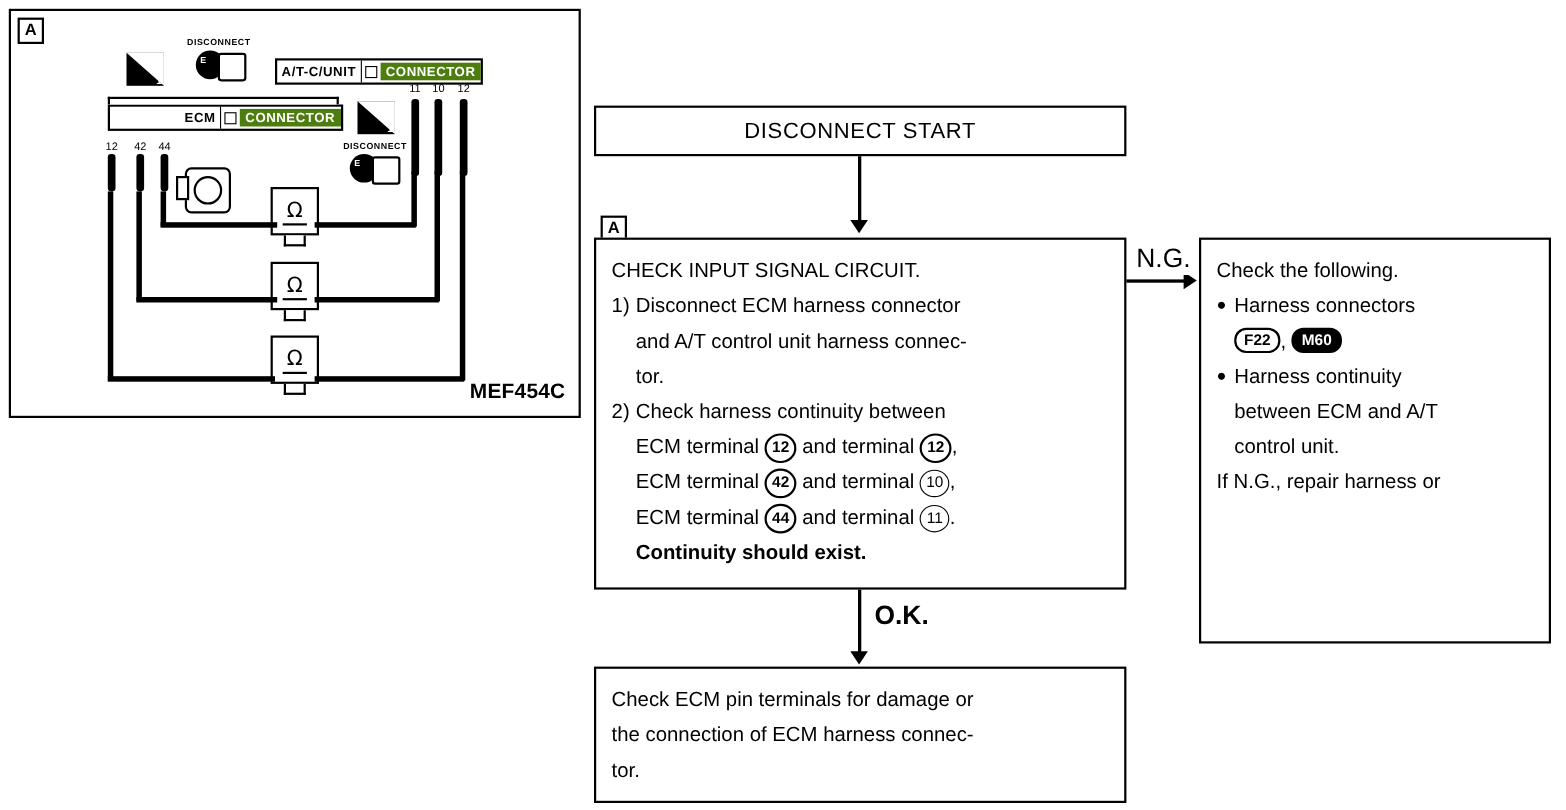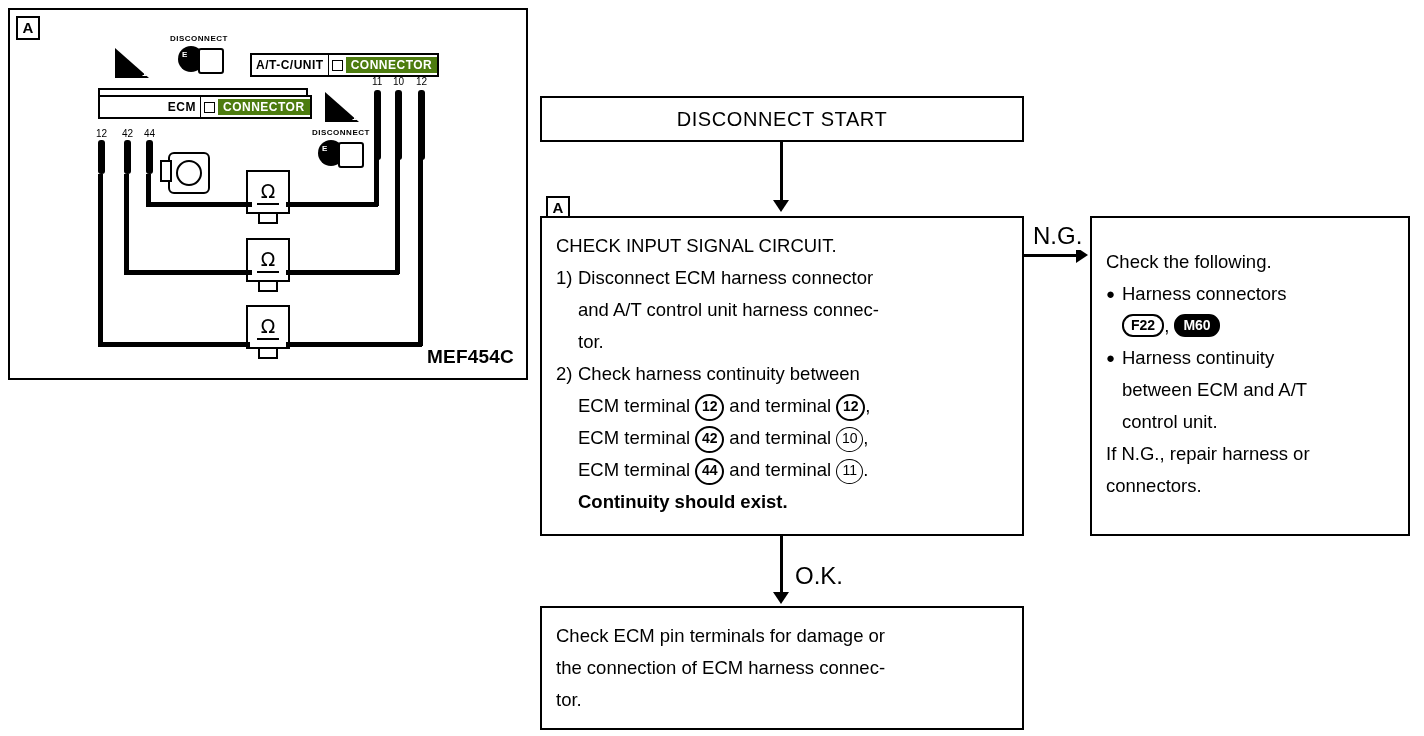--- a/index.html
+++ b/index.html
@@ -199,22 +199,22 @@
     width: 484px;
     height: 320px;
     padding: 12px 14px 0 14px;
   }
   #check-letter { left: 546px; top: 196px; }
 
   #ng-box {
     left: 1090px;
     top: 216px;
     width: 320px;
-    height: 320px;
-    padding: 28px 14px 0 14px;
+    height: 369px;
+    padding: 12px 14px 0 14px;
   }
 
   #final-box {
     left: 540px;
     top: 606px;
     width: 484px;
     height: 124px;
     padding: 12px 14px 0 14px;
   }
 
@@ -468,24 +468,23 @@
   </div>
 
   <div class="bullet-row">
     <div class="bullet-dot">●</div>
     <div>Harness continuity</div>
   </div>
   <div class="fc-text indent">between ECM and A/T</div>
   <div class="fc-text indent">control unit.</div>
 
   <div class="fc-text">If N.G., repair harness or</div>
-  <div class="fc-text">connectors.</div>
 </div>
 
 <div class="line" style="left:780px; top:536px; width:3px; height:58px;"></div>
 <div class="arrow-down" style="left:773px; top:592px;"></div>
-<div class="edge-label" style="left:792px; top:562px;">O.K.</div>
+<div class="edge-label" style="left:792px; top:546px;font-weight:bold;">O.K.</div>
 
 <div class="fc-box" id="final-box">
   <div class="fc-text">Check ECM pin terminals for damage or</div>
   <div class="fc-text">the connection of ECM harness connec-</div>
   <div class="fc-text">tor.</div>
 </div>
 
 </body></html>

